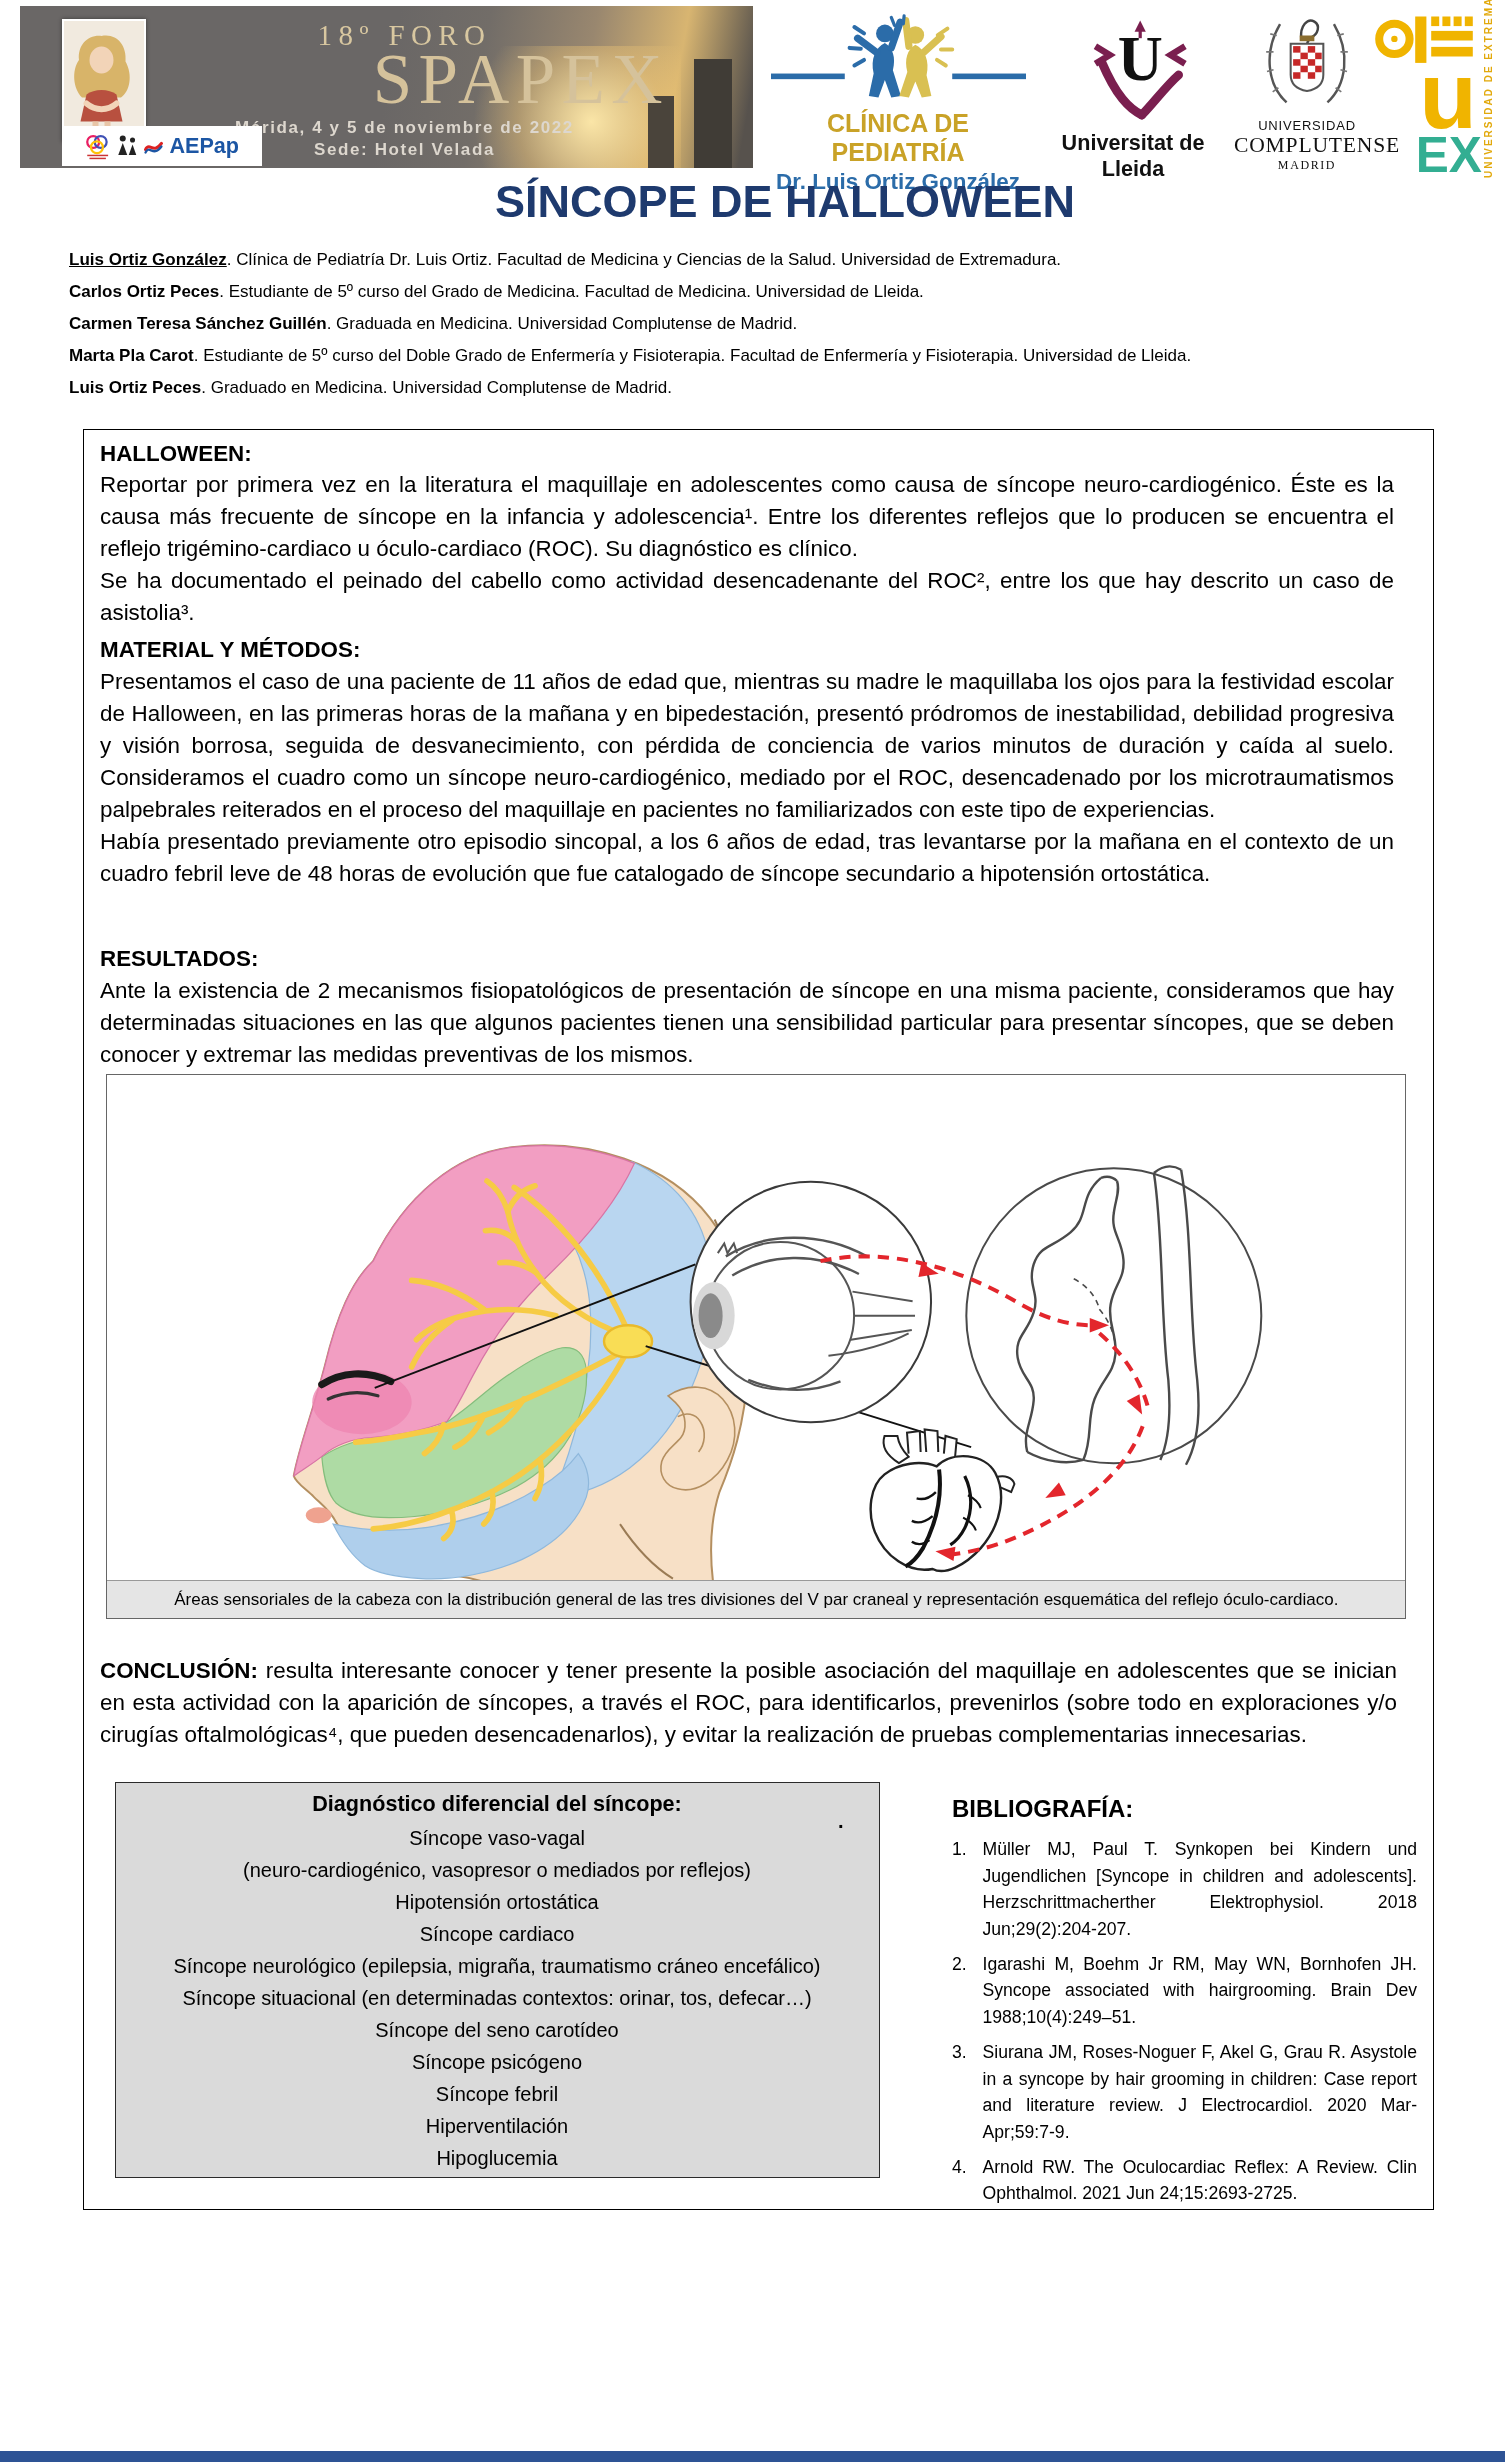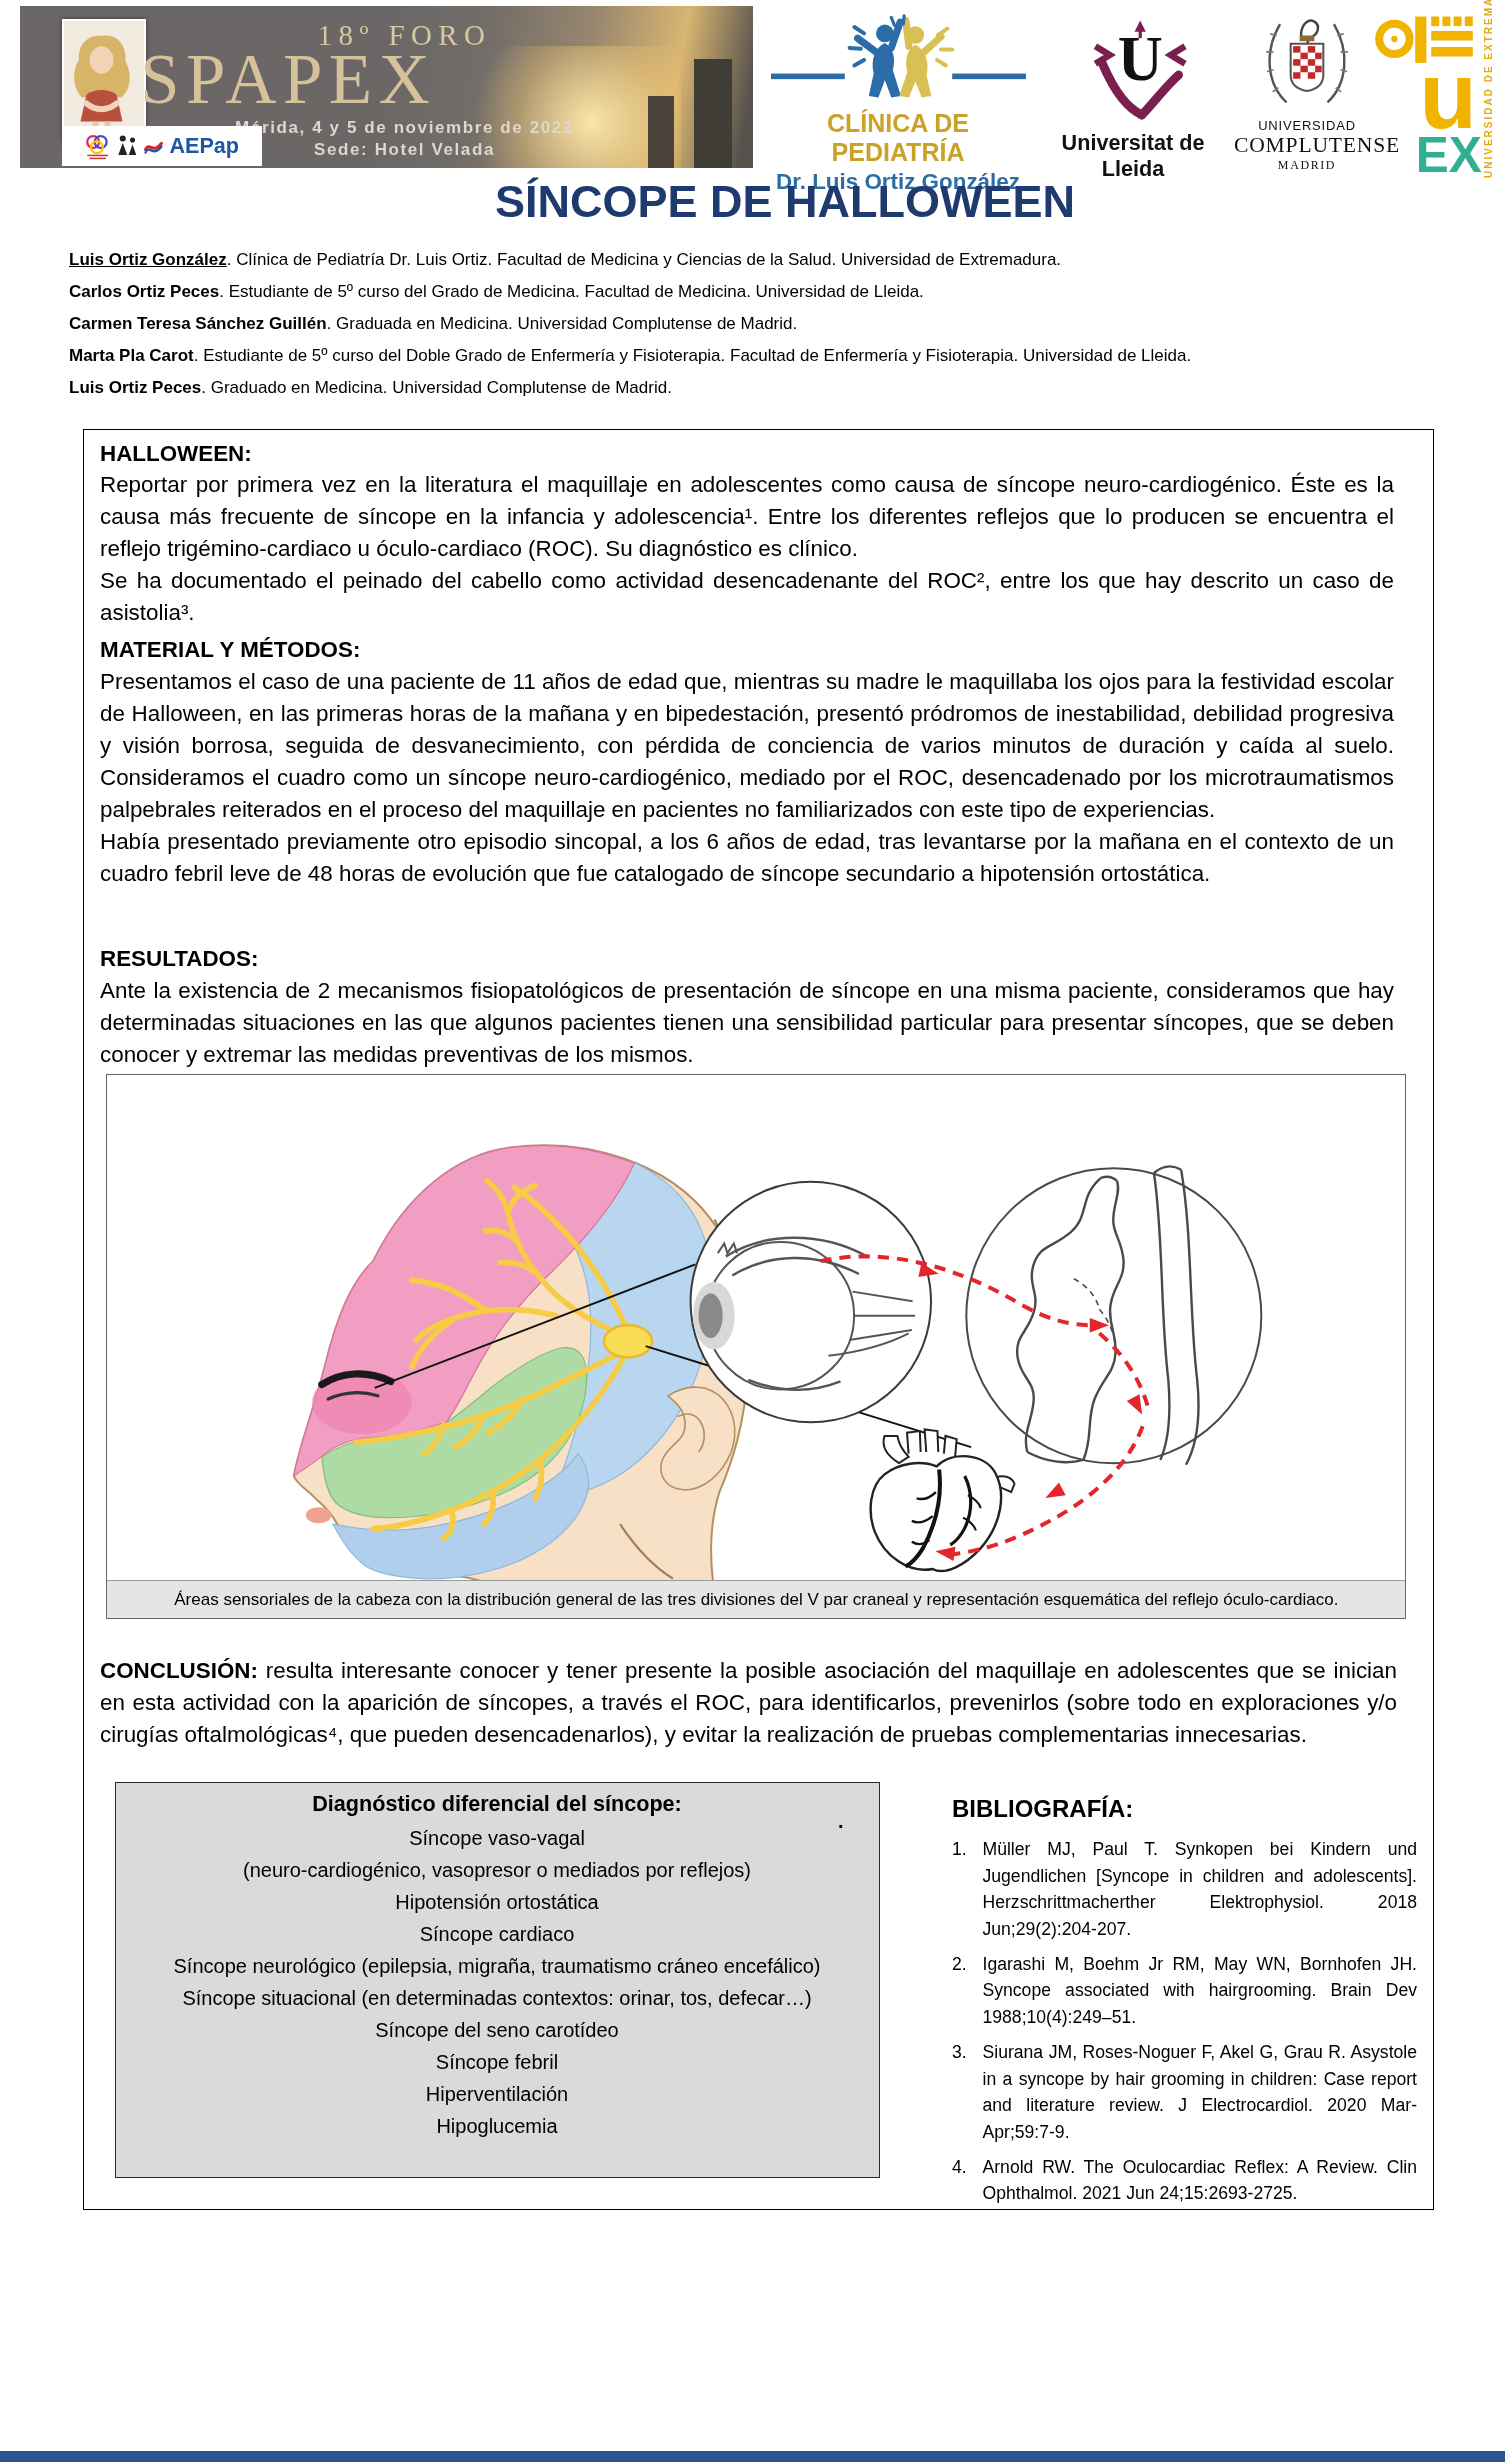--- a/index.html
+++ b/index.html
@@ -11,21 +11,21 @@
     background:linear-gradient(100deg,#6a6766 0%,#6a6766 50%,#726d68 62%,#99876f 76%,#d8b571 88%,#57524d 98%);}
   .banner .sun{position:absolute;right:72px;top:40px;width:224px;height:168px;
     background:radial-gradient(circle at 60% 45%,rgba(255,234,170,.95),rgba(255,210,120,.35) 45%,transparent 72%);}
   .tower{position:absolute;background:#403c36;}
   .t1{right:21px;top:53px;width:38px;height:112px;}
   .t2{right:79px;top:90px;width:26px;height:75px;background:#4a443b;}
   .girl-card{position:absolute;left:42px;top:13px;width:80px;height:119px;background:#f1eadf;
     border:2.4px solid #fff;box-shadow:0 0 4px rgba(0,0,0,.45);}
   .banner-event{position:absolute;left:192px;top:13px;width:385px;text-align:center;
     font-family:"Liberation Serif",serif;font-size:29px;letter-spacing:6.4px;color:#D8C7A0;}
-  .banner-name{position:absolute;left:120px;top:37px;width:529px;text-align:left;
+  .banner-name{position:absolute;left:120px;top:37px;width:529px;text-align:right;
     font-family:"Liberation Serif",serif;font-size:71px;line-height:72px;letter-spacing:6.4px;color:#D5C29B;}
   .banner-date{position:absolute;left:144px;top:112px;width:481px;text-align:center;
     font-size:17px;font-weight:bold;letter-spacing:1.6px;color:#DDD7CE;}
   .banner-venue{position:absolute;left:144px;top:134px;width:481px;text-align:center;
     font-size:17px;font-weight:bold;letter-spacing:1.6px;color:#DDD7CE;}
   .aepap-box{position:absolute;left:42px;top:120px;width:200px;height:40px;background:#fff;
     display:flex;align-items:center;gap:5.6px;padding:0 23px;box-sizing:border-box;}
   .aepap-text{font-size:21.6px;font-weight:bold;color:#1C56A4;}
 
   .clinica{position:absolute;left:769px;top:9.6px;width:258px;height:159px;text-align:center;}
@@ -357,20 +357,21 @@
     <div class="diff-box">
       <div class="stray-dot">.</div>
       <div class="diff-title">Diagnóstico diferencial del síncope:</div>
       <div class="diff-item">Síncope vaso-vagal</div>
       <div class="diff-item">(neuro-cardiogénico, vasopresor o mediados por reflejos)</div>
       <div class="diff-item">Hipotensión ortostática</div>
       <div class="diff-item">Síncope cardiaco</div>
       <div class="diff-item">Síncope neurológico (epilepsia, migraña, traumatismo cráneo encefálico)</div>
       <div class="diff-item">Síncope situacional (en determinadas contextos: orinar, tos, defecar…)</div>
       <div class="diff-item">Síncope del seno carotídeo</div>
+      <div class="diff-item">Síncope psicógeno</div>
       <div class="diff-item">Síncope febril</div>
       <div class="diff-item">Hiperventilación</div>
       <div class="diff-item">Hipoglucemia</div>
     </div>
 
     <div class="biblio">
       <div class="biblio-title">BIBLIOGRAFÍA:</div>
       <div class="bib-item">
         <div class="bib-num">1.</div>
         <div class="bib-text">Müller MJ, Paul T. Synkopen bei Kindern und Jugendlichen [Syncope in children and adolescents]. Herzschrittmacherther Elektrophysiol. 2018 Jun;29(2):204-207.</div>

